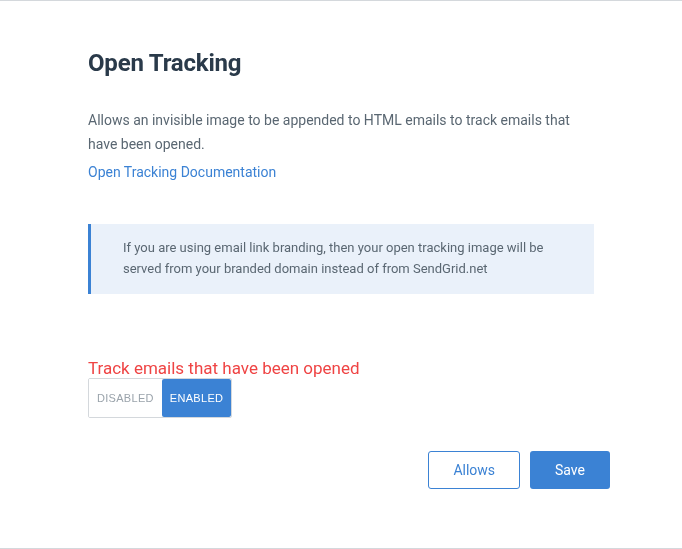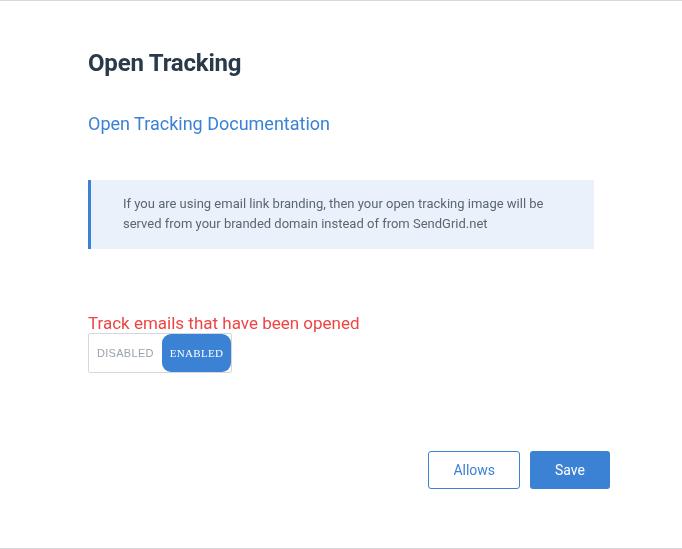--- a/index.html
+++ b/index.html
@@ -30,21 +30,21 @@
       letter-spacing: -0.2px;
     }
     .description {
       font-size: 14px;
       color: #5a6772;
       line-height: 1.7;
       margin-bottom: 4px;
     }
     .doc-link {
       display: inline-block;
-      font-size: 18px;
+      font-size: 14px;
       color: #3b82d4;
       text-decoration: none;
       margin-bottom: 40px;
       line-height: 1.7;
     }
     .info-box {
       background: #eaf1fa;
       border-left: 3px solid #3b82d4;
       padding: 14px 32px;
       font-size: 13px;
@@ -73,22 +73,21 @@
       color: #9aa3ab;
       border: none;
       cursor: pointer;
       display: flex;
       align-items: center;
       height: 100%;
     }
     .toggle-option.active {
       background: #3b82d4;
       color: #ffffff;
-      border-radius: 9px;
-      font-family: Liberation Serif, serif;
+      border-radius: 2px;
     }
     .footer {
       position: absolute;
       bottom: 60px;
       right: 72px;
       display: flex;
       gap: 10px;
     }
     .btn {
       padding: 10px 24px;
@@ -117,20 +116,21 @@
     }
   </style>
 </head>
 <body>
 
 <div class="top-border"></div>
 
 <div class="container">
   <h1>Open Tracking</h1>
 
+  <p class="description">Allows an invisible image to be appended to HTML emails to track emails that have been opened.</p>
 
   <a href="#" class="doc-link">Open Tracking Documentation</a>
 
   <div class="info-box">If you are using email link branding, then your open tracking image will be served from your branded domain instead of from SendGrid.net</div>
 
   <div class="toggle-label">Track emails that have been opened</div>
 
   <div class="toggle-group">
     <button class="toggle-option">DISABLED</button>
     <button class="toggle-option active">ENABLED</button>

